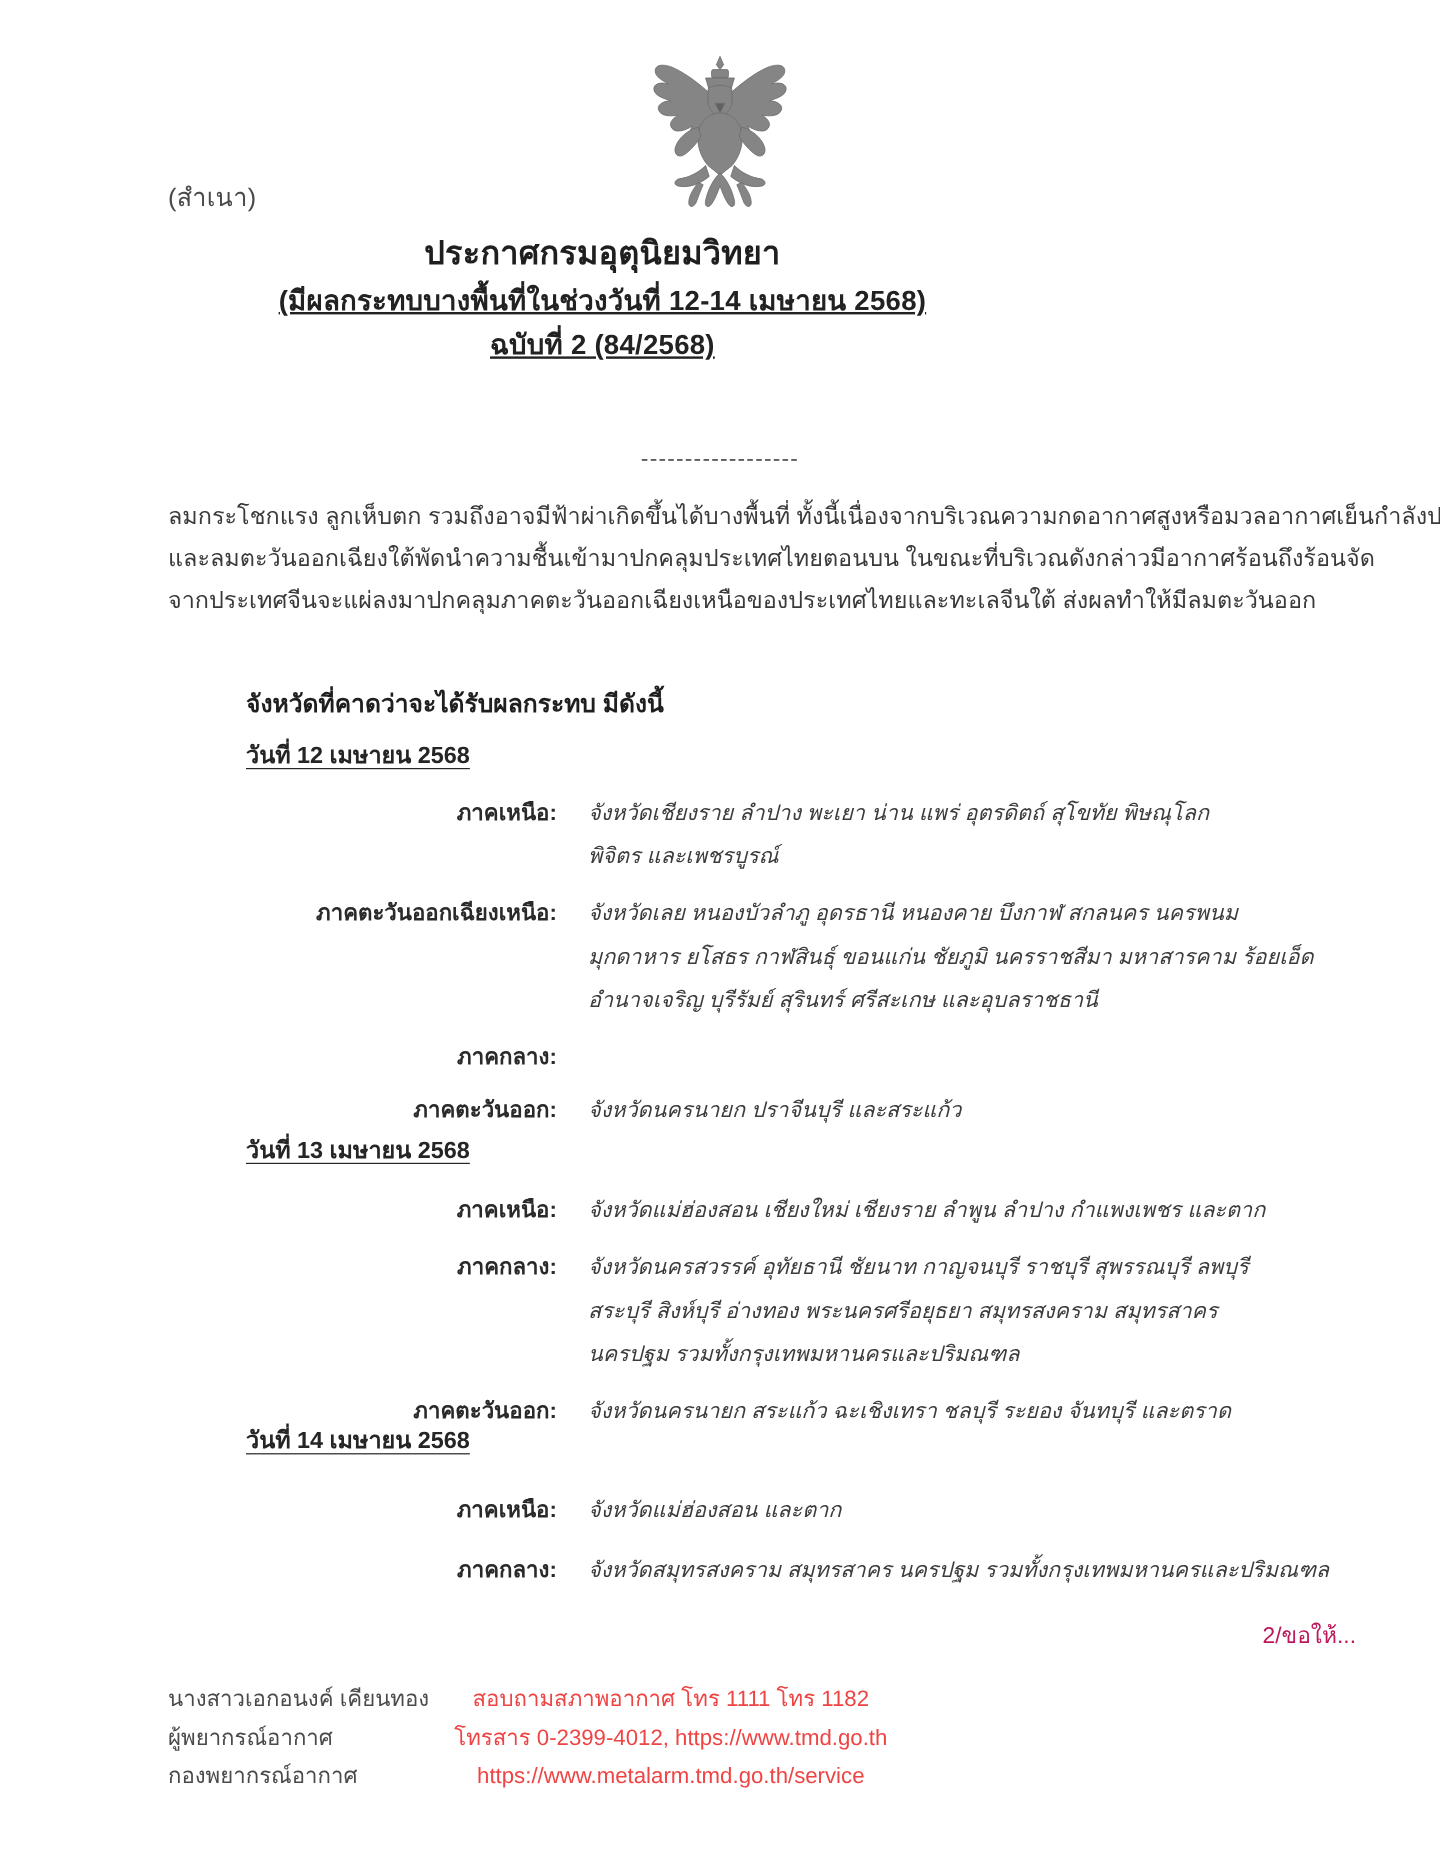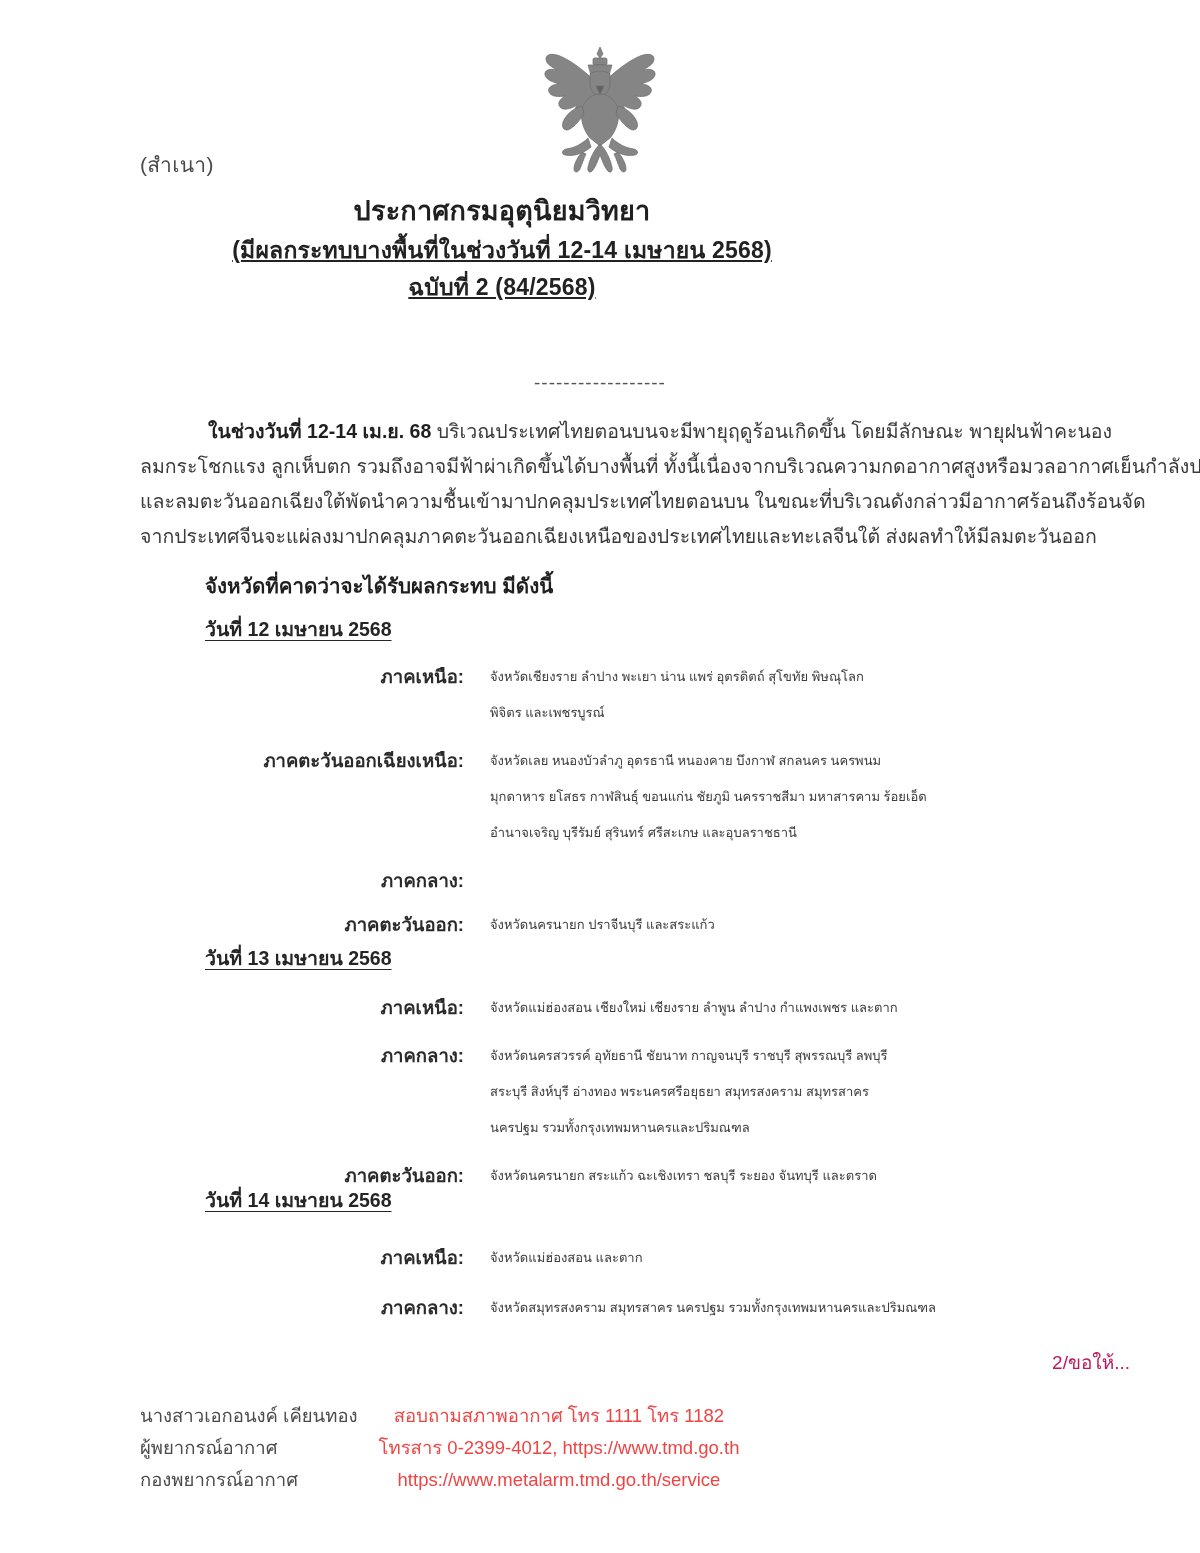--- a/index.html
+++ b/index.html
@@ -138,23 +138,24 @@
     text-align: right;
     padding-right: 26px;
     font-size: 18.5px;
     font-weight: bold;
     color: #2a2a2a;
     box-sizing: border-box;
     line-height: 36px;
   }
   .region-values {
     flex: 1 1 auto;
-    font-size: 13px;
+    font-size: 18px;
     color: #3c3c3c;
     line-height: 36px;
+    font-style: italic;
   }
   .region-values .vline {
     display: block;
     white-space: nowrap;
   }
 
   
   .continuation {
     position: absolute;
     top: 1347px;
@@ -234,22 +235,20 @@
 
   <div class="titles">
     <div class="title-main">ประกาศกรมอุตุนิยมวิทยา</div>
     <div class="title-sub small">(มีผลกระทบบางพื้นที่ในช่วงวันที่ 12-14 เมษายน 2568)</div>
     <div class="title-sub small">ฉบับที่ 2 (84/2568)</div>
   </div>
 
   <div class="divider">------------------</div>
 
   <div class="body-para">
-    <span class="line indent-first"><span class="lead">ในช่วงวันที่ 12-14 เม.ย. 68</span>
-      <span>บริเวณประเทศไทยตอนบนจะมีพายุฤดูร้อนเกิดขึ้น โดยมีลักษณะ พายุฝนฟ้าคะนอง</span></span>
     <span class="line">ลมกระโชกแรง ลูกเห็บตก รวมถึงอาจมีฟ้าผ่าเกิดขึ้นได้บางพื้นที่ ทั้งนี้เนื่องจากบริเวณความกดอากาศสูงหรือมวลอากาศเย็นกำลังปานกลาง</span>
     <span class="line">และลมตะวันออกเฉียงใต้พัดนำความชื้นเข้ามาปกคลุมประเทศไทยตอนบน ในขณะที่บริเวณดังกล่าวมีอากาศร้อนถึงร้อนจัด</span>
     <span class="line">จากประเทศจีนจะแผ่ลงมาปกคลุมภาคตะวันออกเฉียงเหนือของประเทศไทยและทะเลจีนใต้  ส่งผลทำให้มีลมตะวันออก</span>
   </div>
 
   <div class="affected-heading">จังหวัดที่คาดว่าจะได้รับผลกระทบ มีดังนี้</div>
 
   <div class="day-block" style="top:614px;">
     <div class="day-title">วันที่ 12 เมษายน 2568</div>
 

